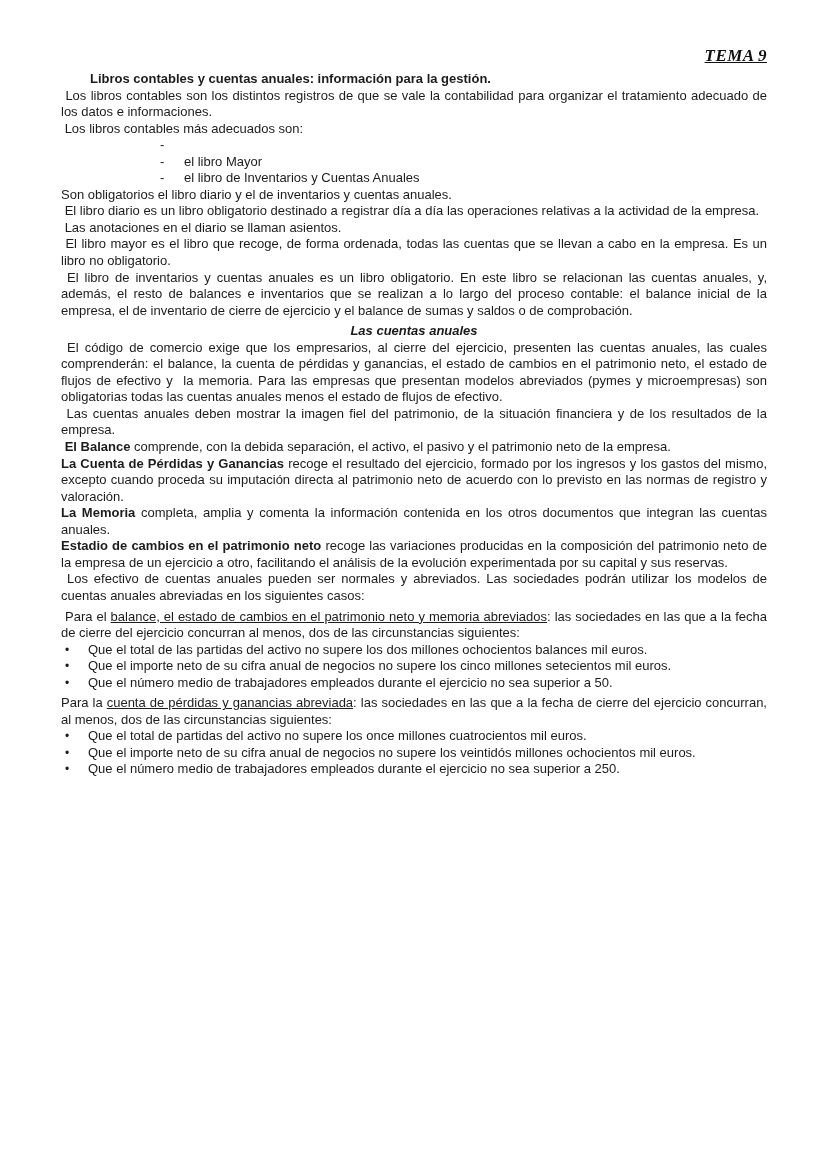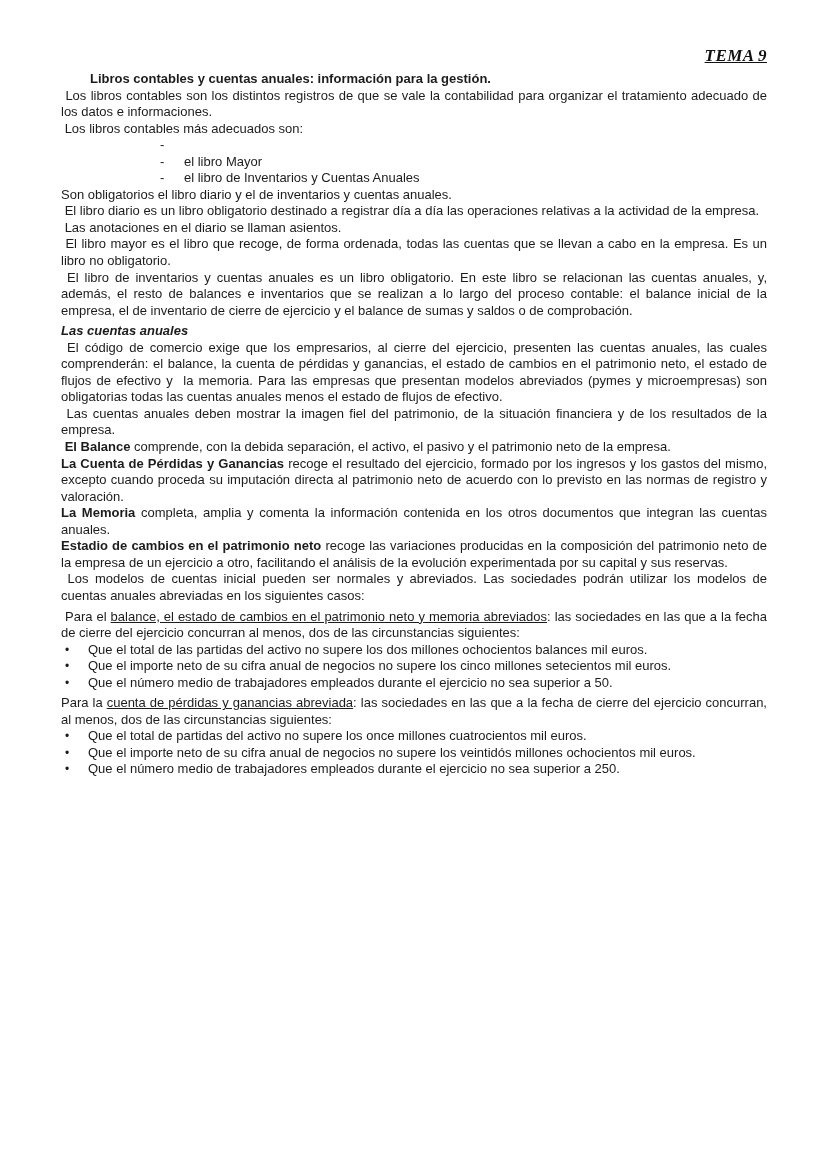--- a/index.html
+++ b/index.html
@@ -47,21 +47,21 @@
   }
   .heading {
     font-weight: 700;
     text-align: left;
     padding-left: 29px;
   }
   .section-heading {
     font-weight: 700;
     font-style: italic;
     margin-top: 7px;
-    text-align: left;
+    text-align: center;
   }
   .space-before { margin-top: 4px; }
   .run.b { font-weight: 700; }
   .run.i { font-style: italic; }
   .run.u { text-decoration: underline; }
   .list-item {
     display: flex;
     line-height: 16.55px;
   }
   .marker {
@@ -108,21 +108,21 @@
       <p class="para"><span class="run"> Las anotaciones en el diario se llaman asientos.</span></p>
       <p class="para"><span class="run"> El libro mayor es el libro que recoge, de forma ordenada, todas las cuentas que se llevan a cabo en la empresa. Es un libro no obligatorio.</span></p>
       <p class="para"><span class="run"> El libro de inventarios y cuentas anuales es un libro obligatorio. En este libro se relacionan las cuentas anuales, y, además, el resto de balances e inventarios que se realizan a lo largo del proceso contable: el balance inicial de la empresa, el de inventario de cierre de ejercicio y el balance de sumas y saldos o de comprobación.</span></p>
       <p class="para section-heading space-before"><span class="run b i">Las cuentas anuales</span></p>
       <p class="para"><span class="run"> El código de comercio exige que los empresarios, al cierre del ejercicio, presenten las cuentas anuales, las cuales comprenderán: el balance, la cuenta de pérdidas y ganancias, el estado de cambios en el patrimonio neto, el estado de flujos de efectivo y  la memoria. Para las empresas que presentan modelos abreviados (pymes y microempresas) son obligatorias todas las cuentas anuales menos el estado de flujos de efectivo.</span></p>
       <p class="para"><span class="run"> Las cuentas anuales deben mostrar la imagen fiel del patrimonio, de la situación financiera y de los resultados de la empresa.</span></p>
       <p class="para"><span class="run b"> El Balance</span><span class="run"> comprende, con la debida separación, el activo, el pasivo y el patrimonio neto de la empresa.</span></p>
       <p class="para"><span class="run b">La Cuenta de Pérdidas y Ganancias</span><span class="run"> recoge el resultado del ejercicio, formado por los ingresos y los gastos del mismo, excepto cuando proceda su imputación directa al patrimonio neto de acuerdo con lo previsto en las normas de registro y valoración.</span></p>
       <p class="para"><span class="run b">La Memoria</span><span class="run"> completa, amplia y comenta la información contenida en los otros documentos que integran las cuentas anuales.</span></p>
       <p class="para"><span class="run b">Estadio de cambios en el patrimonio neto</span><span class="run"> recoge las variaciones producidas en la composición del patrimonio neto de la empresa de un ejercicio a otro, facilitando el análisis de la evolución experimentada por su capital y sus reservas.</span></p>
-      <p class="para"><span class="run"> Los modelos de cuentas inicial pueden ser normales y abreviados. Las sociedades podrán utilizar los modelos de cuentas anuales abreviadas en los siguientes casos:</span></p>
+      <p class="para"><span class="run"> Los efectivo de cuentas anuales pueden ser normales y abreviados. Las sociedades podrán utilizar los modelos de cuentas anuales abreviadas en los siguientes casos:</span></p>
       <p class="para space-before"><span class="run"> Para el </span><span class="run u">balance, el estado de cambios en el patrimonio neto y memoria abreviados</span><span class="run">: las sociedades en las que a la fecha de cierre del ejercicio concurran al menos, dos de las circunstancias siguientes:</span></p>
       <div class="bullet-list">
         <div class="list-item">
           <span class="marker bullet-marker">•</span>
           <span class="item-text">Que el total de las partidas del activo no supere los dos millones ochocientos balances mil euros.</span>
         </div>
         <div class="list-item">
           <span class="marker bullet-marker">•</span>
           <span class="item-text">Que el importe neto de su cifra anual de negocios no supere los cinco millones setecientos mil euros.</span>
         </div>

